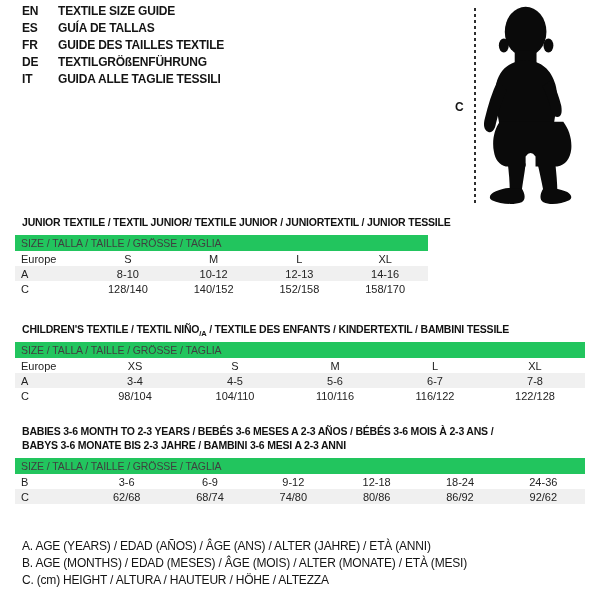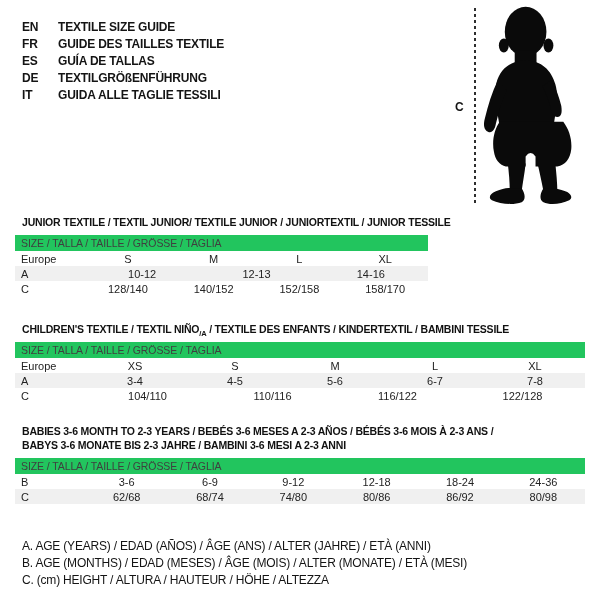--- a/index.html
+++ b/index.html
@@ -4,21 +4,21 @@
 <style>
   html,body{margin:0;padding:0;}
   body{
     width:600px;height:600px;background:#ffffff;
     font-family:"Liberation Sans", sans-serif;
     color:#1f1f1f;overflow:hidden;
   }
   .stage{position:relative;width:600px;height:600px;background:#fff;}
 
   
-  .lang-guide{position:absolute;left:22px;top:19px;}
+  .lang-guide{position:absolute;left:22px;top:3px;}
   .lang-row{display:flex;height:17px;line-height:17px;font-weight:bold;font-size:12px;letter-spacing:-0.2px;color:#141414;white-space:nowrap;}
   .lang-code{width:36px;}
   
   .dash-line{position:absolute;left:474px;top:8px;width:2px;height:198px;
     background:repeating-linear-gradient(to bottom,#2e2e2e 0 3px,transparent 3px 6px);}
   .measure-label{position:absolute;left:455px;top:100px;font-weight:bold;font-size:12px;color:#141414;}
   .baby-svg{position:absolute;left:482px;top:4px;width:114px;height:202px;}
   .baby-svg *{fill:#0a0a0a;}
 
   
@@ -46,26 +46,26 @@
 <body>
 
 <div class="stage">
 
   <div class="lang-guide">
     <div class="lang-row">
       <span class="lang-code">EN</span>
       <span>TEXTILE SIZE GUIDE</span>
     </div>
     <div class="lang-row">
+      <span class="lang-code">ES</span>
+      <span>GUÍA DE TALLAS</span>
+    </div>
+    <div class="lang-row">
       <span class="lang-code">FR</span>
       <span>GUIDE DES TAILLES TEXTILE</span>
-    </div>
-    <div class="lang-row">
-      <span class="lang-code">ES</span>
-      <span>GUÍA DE TALLAS</span>
     </div>
     <div class="lang-row">
       <span class="lang-code">DE</span>
       <span>TEXTILGRÖßENFÜHRUNG</span>
     </div>
     <div class="lang-row">
       <span class="lang-code">IT</span>
       <span>GUIDA ALLE TAGLIE TESSILI</span>
     </div>
   </div>
@@ -96,20 +96,21 @@
       <div class="rows">
           <div class="trow">
             <div class="tlabel">Europe</div>
             <div class="tcell">S</div>
             <div class="tcell">M</div>
             <div class="tcell">L</div>
             <div class="tcell">XL</div>
           </div>
           <div class="trow shaded">
             <div class="tlabel">A</div>
+            <div class="tcell">8-10</div>
             <div class="tcell">10-12</div>
             <div class="tcell">12-13</div>
             <div class="tcell">14-16</div>
           </div>
           <div class="trow">
             <div class="tlabel">C</div>
             <div class="tcell">128/140</div>
             <div class="tcell">140/152</div>
             <div class="tcell">152/158</div>
             <div class="tcell">158/170</div>
@@ -136,20 +137,21 @@
           <div class="trow shaded">
             <div class="tlabel">A</div>
             <div class="tcell">3-4</div>
             <div class="tcell">4-5</div>
             <div class="tcell">5-6</div>
             <div class="tcell">6-7</div>
             <div class="tcell">7-8</div>
           </div>
           <div class="trow">
             <div class="tlabel">C</div>
+            <div class="tcell">98/104</div>
             <div class="tcell">104/110</div>
             <div class="tcell">110/116</div>
             <div class="tcell">116/122</div>
             <div class="tcell">122/128</div>
           </div>
         </div>
     </div>
   </div>
 
   <div class="section" id="section-babies">
@@ -169,21 +171,21 @@
             <div class="tcell">18-24</div>
             <div class="tcell">24-36</div>
           </div>
           <div class="trow shaded">
             <div class="tlabel">C</div>
             <div class="tcell">62/68</div>
             <div class="tcell">68/74</div>
             <div class="tcell">74/80</div>
             <div class="tcell">80/86</div>
             <div class="tcell">86/92</div>
-            <div class="tcell">80/98</div>
+            <div class="tcell">92/62</div>
           </div>
         </div>
     </div>
   </div>
 
   <div class="footnotes">
     <div class="footnote">A. AGE (YEARS) / EDAD (AÑOS) / ÂGE (ANS) / ALTER (JAHRE) / ETÀ (ANNI)</div>
     <div class="footnote">B. AGE (MONTHS) / EDAD (MESES) / ÂGE (MOIS) / ALTER (MONATE) / ETÀ (MESI)</div>
     <div class="footnote">C. (cm) HEIGHT / ALTURA / HAUTEUR / HÖHE / ALTEZZA</div>
   </div>

